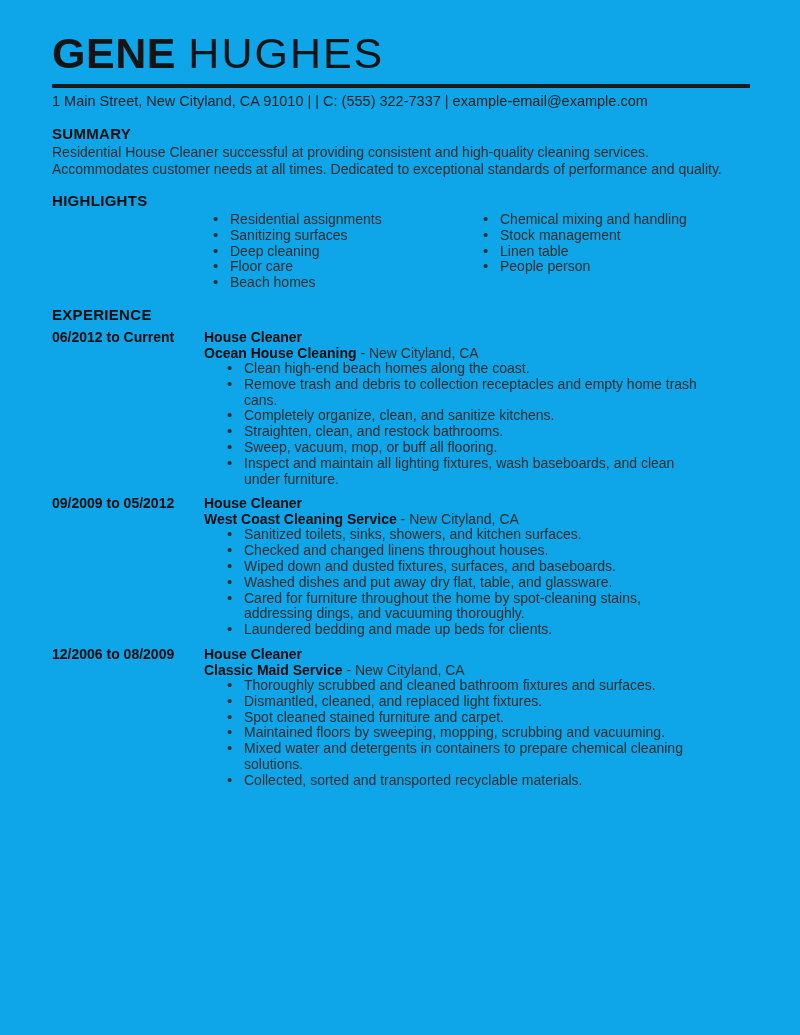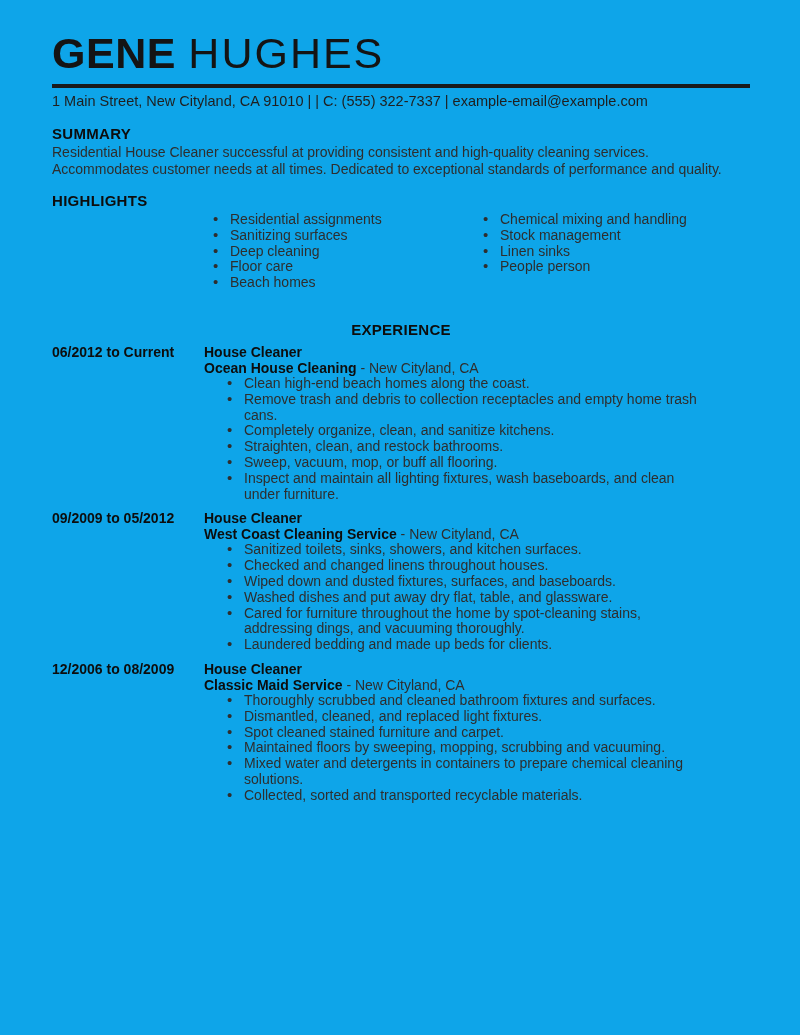--- a/index.html
+++ b/index.html
@@ -73,21 +73,21 @@
   }
   ul.bullets li::before{
     content:"•";
     position:absolute;
     left:3px;
     top:-1px;
     font-size:15px;
     color:#2e2e2e;
   }
   
-  .experience-heading{margin-top:30px;text-align:center;}
+  .experience-heading{margin-top:15px;}
   .job{
     display:flex;
     margin-top:6px;
   }
   .job + .job{margin-top:8px;}
   .job-dates{
     width:152px;
     flex-shrink:0;
     font-weight:bold;
     font-size:14px;
@@ -135,21 +135,21 @@
     <ul class="bullets hl-col1">
         <li>Residential assignments</li>
         <li>Sanitizing surfaces</li>
         <li>Deep cleaning</li>
         <li>Floor care</li>
         <li>Beach homes</li>
       </ul>
     <ul class="bullets hl-col2">
         <li>Chemical mixing and handling</li>
         <li>Stock management</li>
-        <li>Linen sinks</li>
+        <li>Linen table</li>
         <li>People person</li>
       </ul>
   </div>
 
   <div class="section-heading experience-heading">EXPERIENCE</div>
 
   <div class="job">
     <div class="job-dates">06/2012 to Current</div>
     <div class="job-main">
       <div class="job-title">House Cleaner</div>

